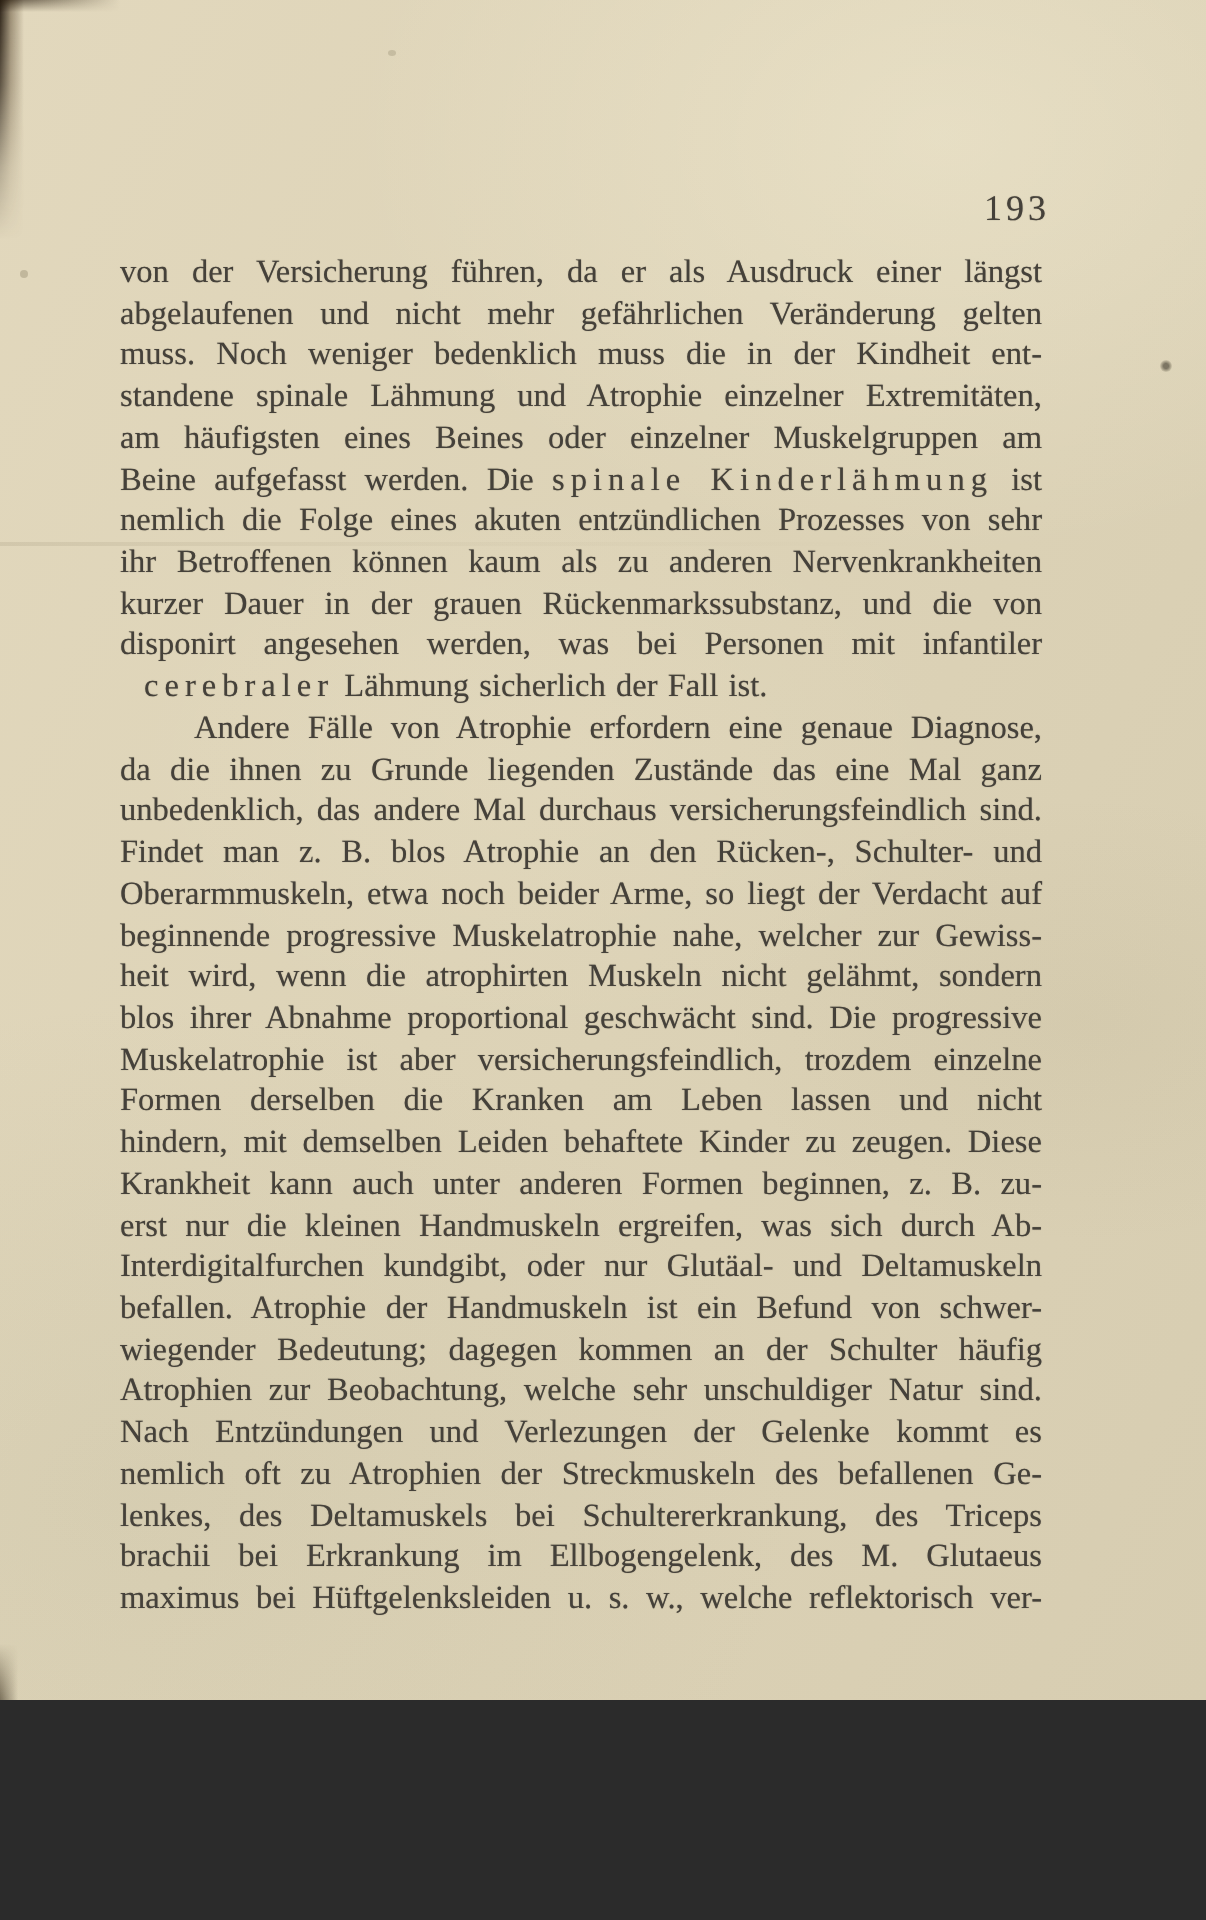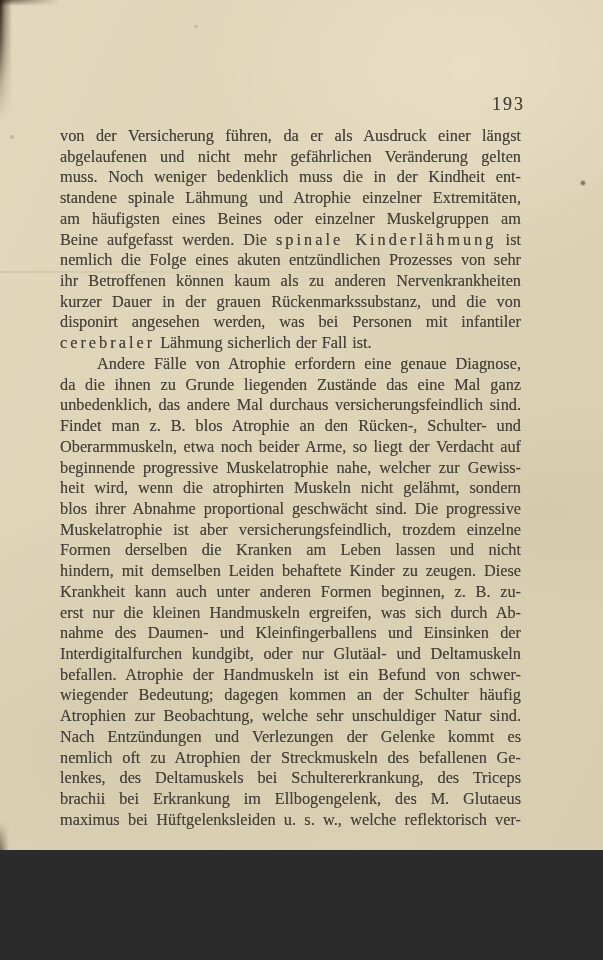--- a/index.html
+++ b/index.html
@@ -60,21 +60,21 @@
     position: absolute; left: 60px; top: 126px; width: 461px;
     font-size: 16.3px; color: #45413a;
     text-shadow: 0 0 0.5px rgba(65,60,50,0.55);
     word-spacing: 1px;
   }
   .line {
     height: 20.72px; line-height: 20.72px;
     text-align: justify; text-align-last: justify;
     white-space: normal; overflow: visible;
   }
-  .line.no-just { text-align: center; text-align-last: left; }
+  .line.no-just { text-align: center; text-align-last: left; margin-left: 12px; }
   .line.indent { text-indent: 37px; }
   .ls { letter-spacing: 3px; }
   .signature-mark {
     position: absolute; left: 413px; top: 852px;
     font-size: 15px; letter-spacing: 1px; color: #45413a;
     text-shadow: 0 0 0.5px rgba(65,60,50,0.6);
     margin-top: 36px;
   }
 </style>
 </head>
@@ -109,21 +109,20 @@
       <div class="line"><span>Findet man z. B. blos Atrophie an den Rücken-, Schulter- und</span></div>
       <div class="line"><span>Oberarmmuskeln, etwa noch beider Arme, so liegt der Verdacht auf</span></div>
       <div class="line"><span>beginnende progressive Muskelatrophie nahe, welcher zur Gewiss-</span></div>
       <div class="line"><span>heit wird, wenn die atrophirten Muskeln nicht gelähmt, sondern</span></div>
       <div class="line"><span>blos ihrer Abnahme proportional geschwächt sind. Die progressive</span></div>
       <div class="line"><span>Muskelatrophie ist aber versicherungsfeindlich, trozdem einzelne</span></div>
       <div class="line"><span>Formen derselben die Kranken am Leben lassen und nicht</span></div>
       <div class="line"><span>hindern, mit demselben Leiden behaftete Kinder zu zeugen. Diese</span></div>
       <div class="line"><span>Krankheit kann auch unter anderen Formen beginnen, z. B. zu-</span></div>
       <div class="line"><span>erst nur die kleinen Handmuskeln ergreifen, was sich durch Ab-</span></div>
-      <div class="line"><span>nahme des Daumen- und Kleinfingerballens und Einsinken der</span></div>
       <div class="line"><span>Interdigitalfurchen kundgibt, oder nur Glutäal- und Deltamuskeln</span></div>
       <div class="line"><span>befallen. Atrophie der Handmuskeln ist ein Befund von schwer-</span></div>
       <div class="line"><span>wiegender Bedeutung; dagegen kommen an der Schulter häufig</span></div>
       <div class="line"><span>Atrophien zur Beobachtung, welche sehr unschuldiger Natur sind.</span></div>
       <div class="line"><span>Nach Entzündungen und Verlezungen der Gelenke kommt es</span></div>
       <div class="line"><span>nemlich oft zu Atrophien der Streckmuskeln des befallenen Ge-</span></div>
       <div class="line"><span>lenkes, des Deltamuskels bei Schultererkrankung, des Triceps</span></div>
       <div class="line"><span>brachii bei Erkrankung im Ellbogengelenk, des M. Glutaeus</span></div>
       <div class="line"><span>maximus bei Hüftgelenksleiden u. s. w., welche reflektorisch ver-</span></div>
     </div>

